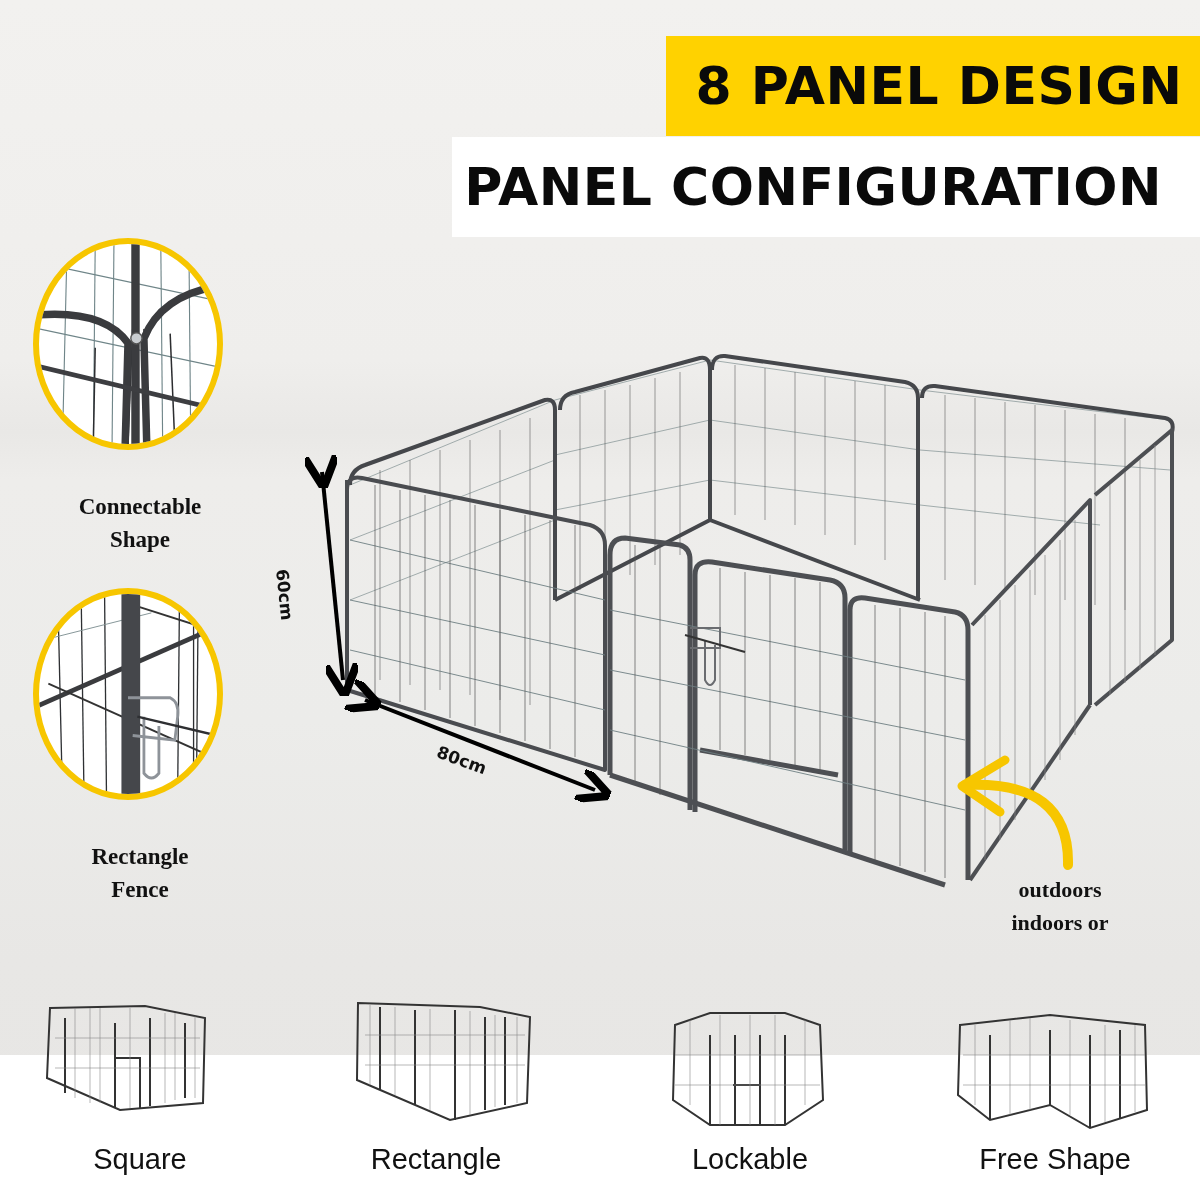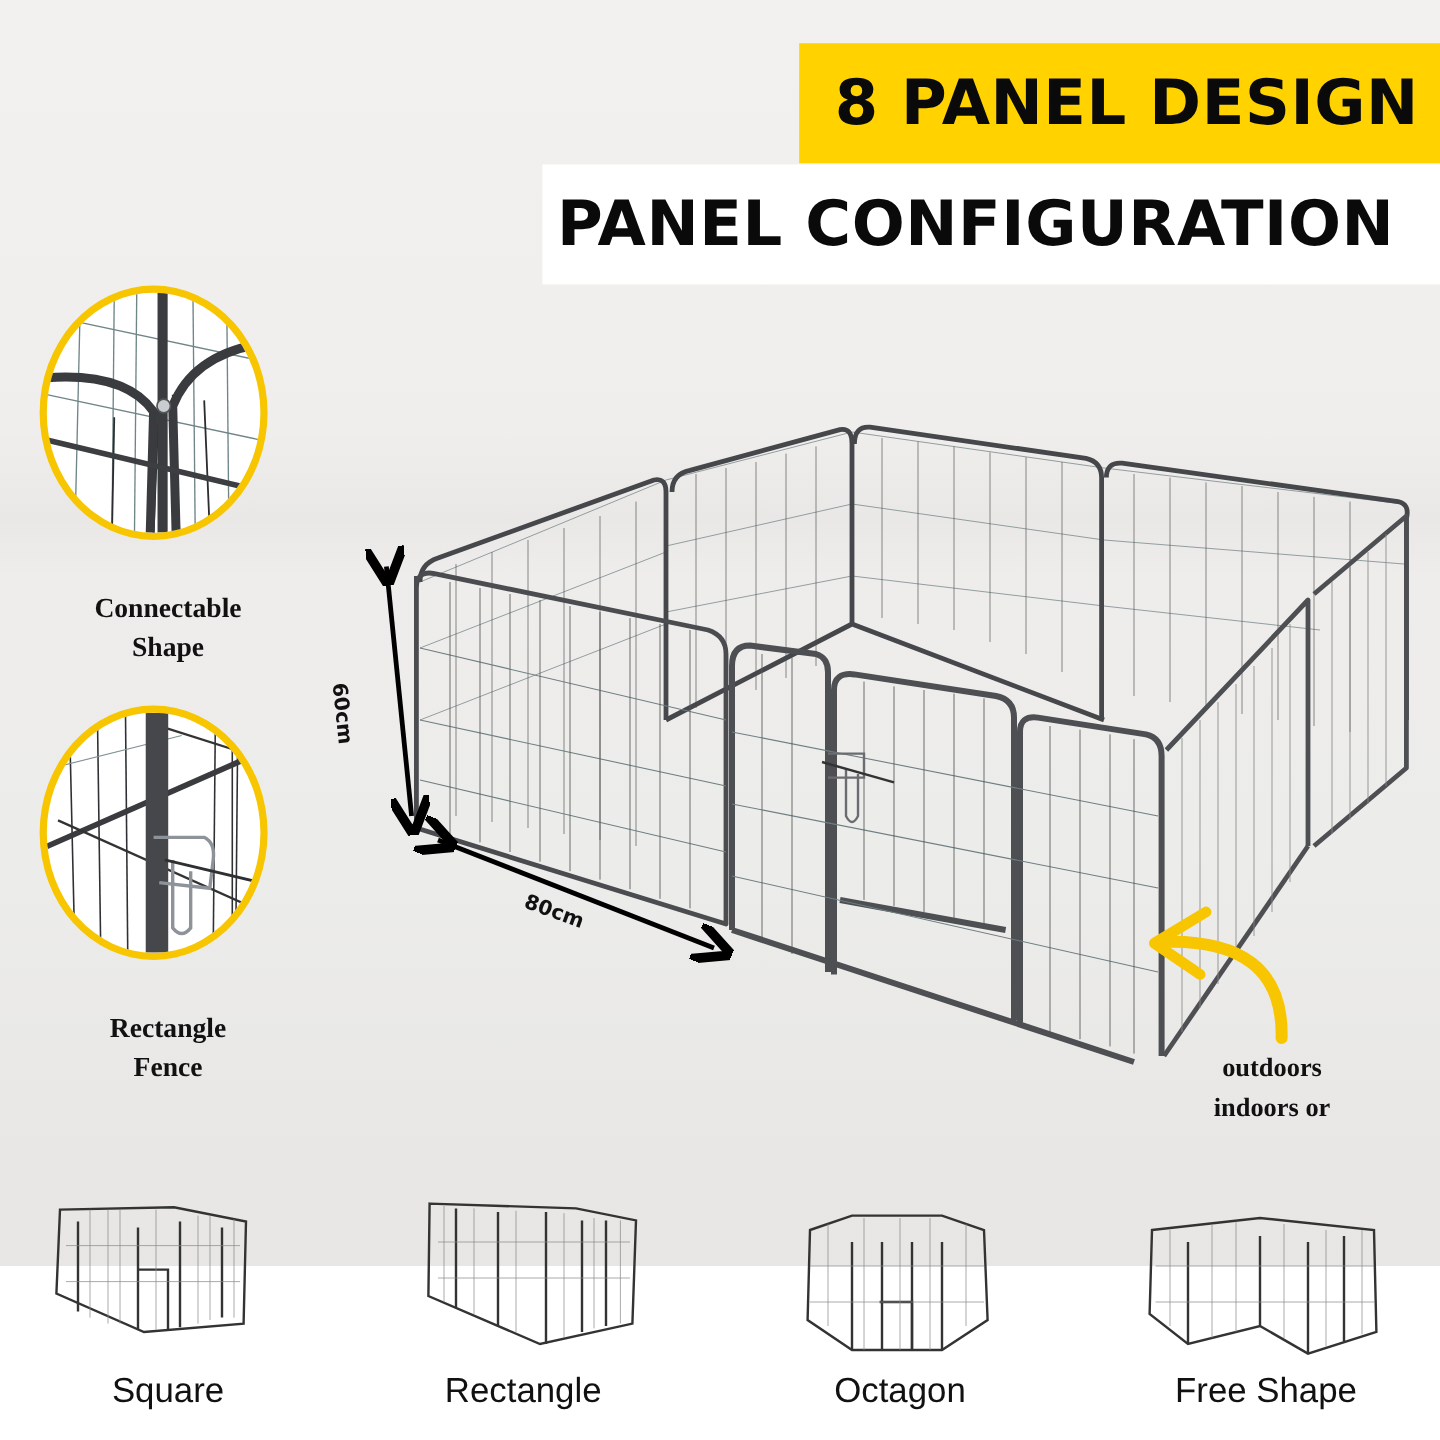--- a/index.html
+++ b/index.html
@@ -205,14 +205,14 @@
     <path d="M5 15 L95 5 L190 15 L192 100 L135 118 L95 95 L35 110 L3 85 Z"></path>
     <path d="M35 25 V110 M95 20 V95 M135 25 V118 M165 20 V108"></path>
   </g>
   <g stroke="#888" stroke-width="0.6">
       <path d="M8 45 H190 M8 75 H190 M20 15 V95 M55 10 V105 M75 8 V100 M115 10 V105 M150 15 V112 M180 15 V102"></path>
     </g>
 </svg>
 
 <div class="shape-label" style="left:20px;">Square</div>
 <div class="shape-label" style="left:316px;">Rectangle</div>
-<div class="shape-label" style="left:630px;">Octagon</div>
+<div class="shape-label" style="left:630px;">Lockable</div>
 <div class="shape-label" style="left:935px;">Free Shape</div>
 
 </body></html>

